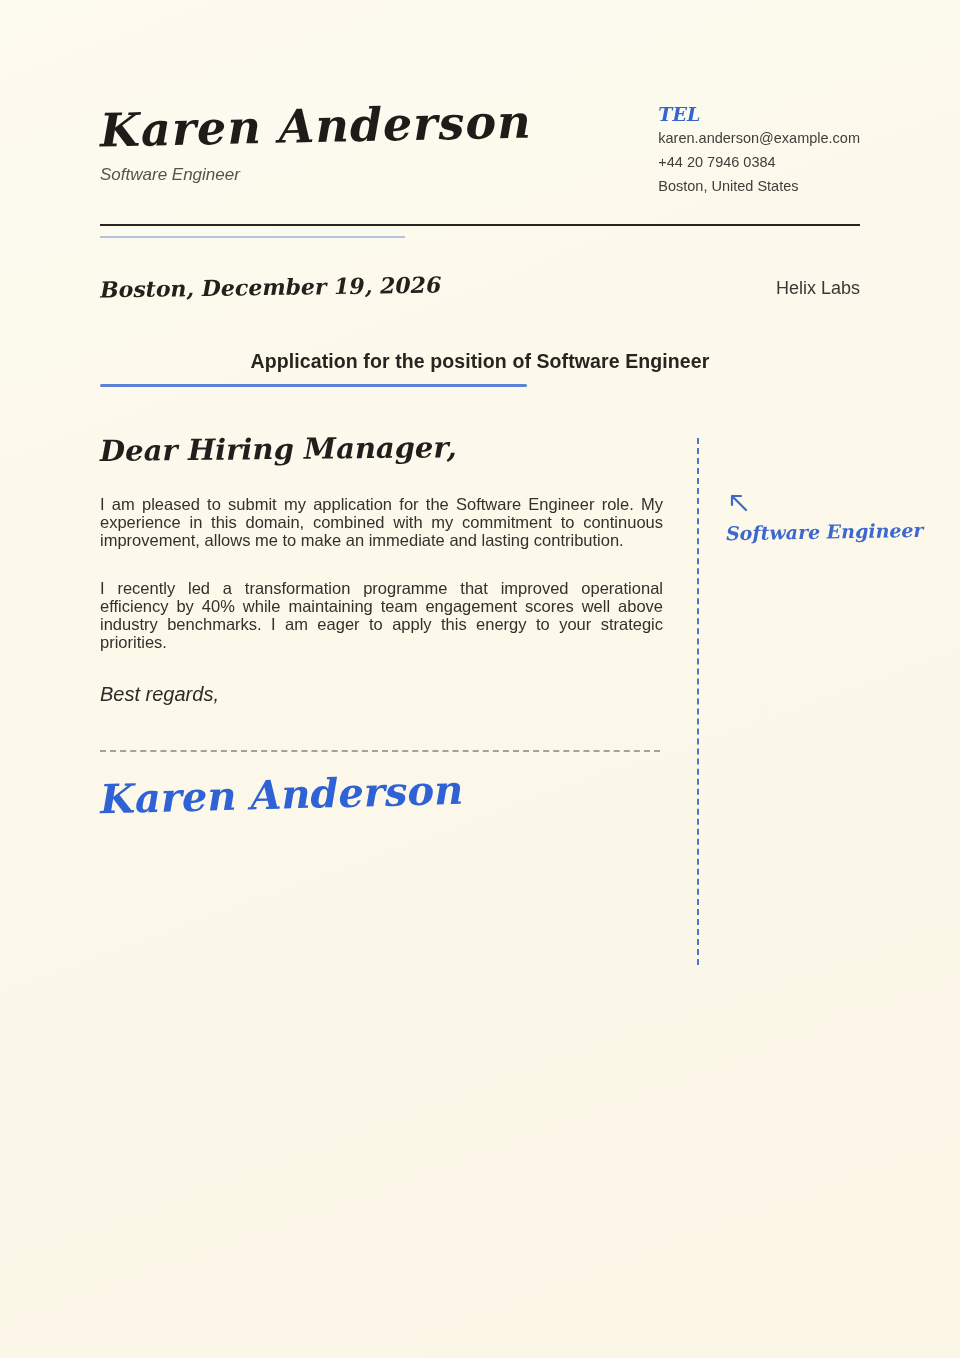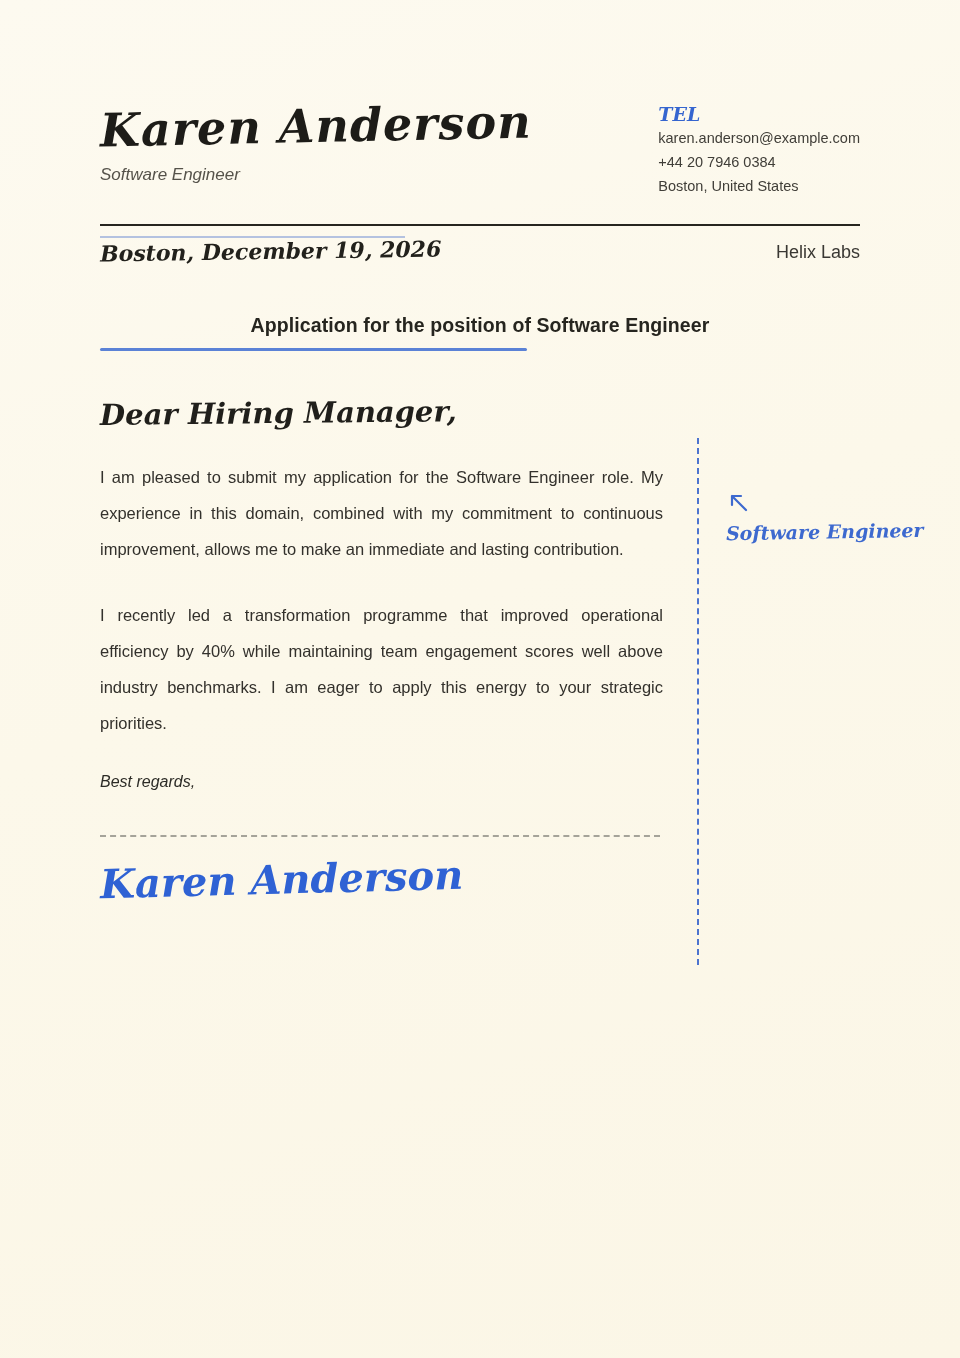--- a/index.html
+++ b/index.html
@@ -44,21 +44,21 @@
     font-style: italic;
     font-weight: 700;
     font-size: 19px;
     color: #3565cf;
   }
   .contact .line { font-size: 14.5px; color: #403e38; }
   
   .main-rule { margin-top: 26px; width: 760px; height: 2px; background: #26251f; }
   .accent-line { margin-top: 10px; width: 305px; height: 2px; background: #b4c2e0; }
   
-  .date-row { display: flex; justify-content: space-between; align-items: flex-start; }
+  .date-row { display: flex; justify-content: space-between; align-items: flex-start; margin-top: 36px; }
   .dateline {
     font-family: cursive, "DejaVu Serif", serif;
     font-style: italic;
     font-weight: 700;
     font-size: 22px;
     color: #22211c;
     transform: rotate(-0.8deg);
   }
   .company { font-size: 18px; color: #3a3833; padding-top: 4px; }
   
@@ -72,25 +72,25 @@
     font-family: cursive, "DejaVu Serif", serif;
     font-style: italic;
     font-weight: 700;
     font-size: 29px;
     color: #201f1b;
     transform: rotate(-0.6deg);
   }
   .para {
     margin-top: 30px;
     font-size: 16.5px;
-    line-height: 36px;
+    line-height: 18px;
     text-align: justify;
     color: #33312c;
   }
-  .closing { margin-top: 32px; font-style: italic; font-size: 16px; color: #2c2b26; }
+  .closing { margin-top: 32px; font-style: italic; font-size: 20px; color: #2c2b26; }
   .sig-sep { margin-top: 44px; width: 560px; border-top: 2px dashed #a5a399; }
   .signature {
     margin-top: 16px;
     font-family: cursive, "DejaVu Serif", serif;
     font-style: italic;
     font-weight: 700;
     font-size: 40px;
     color: #2f62d4;
     transform: rotate(-1.5deg);
   }

